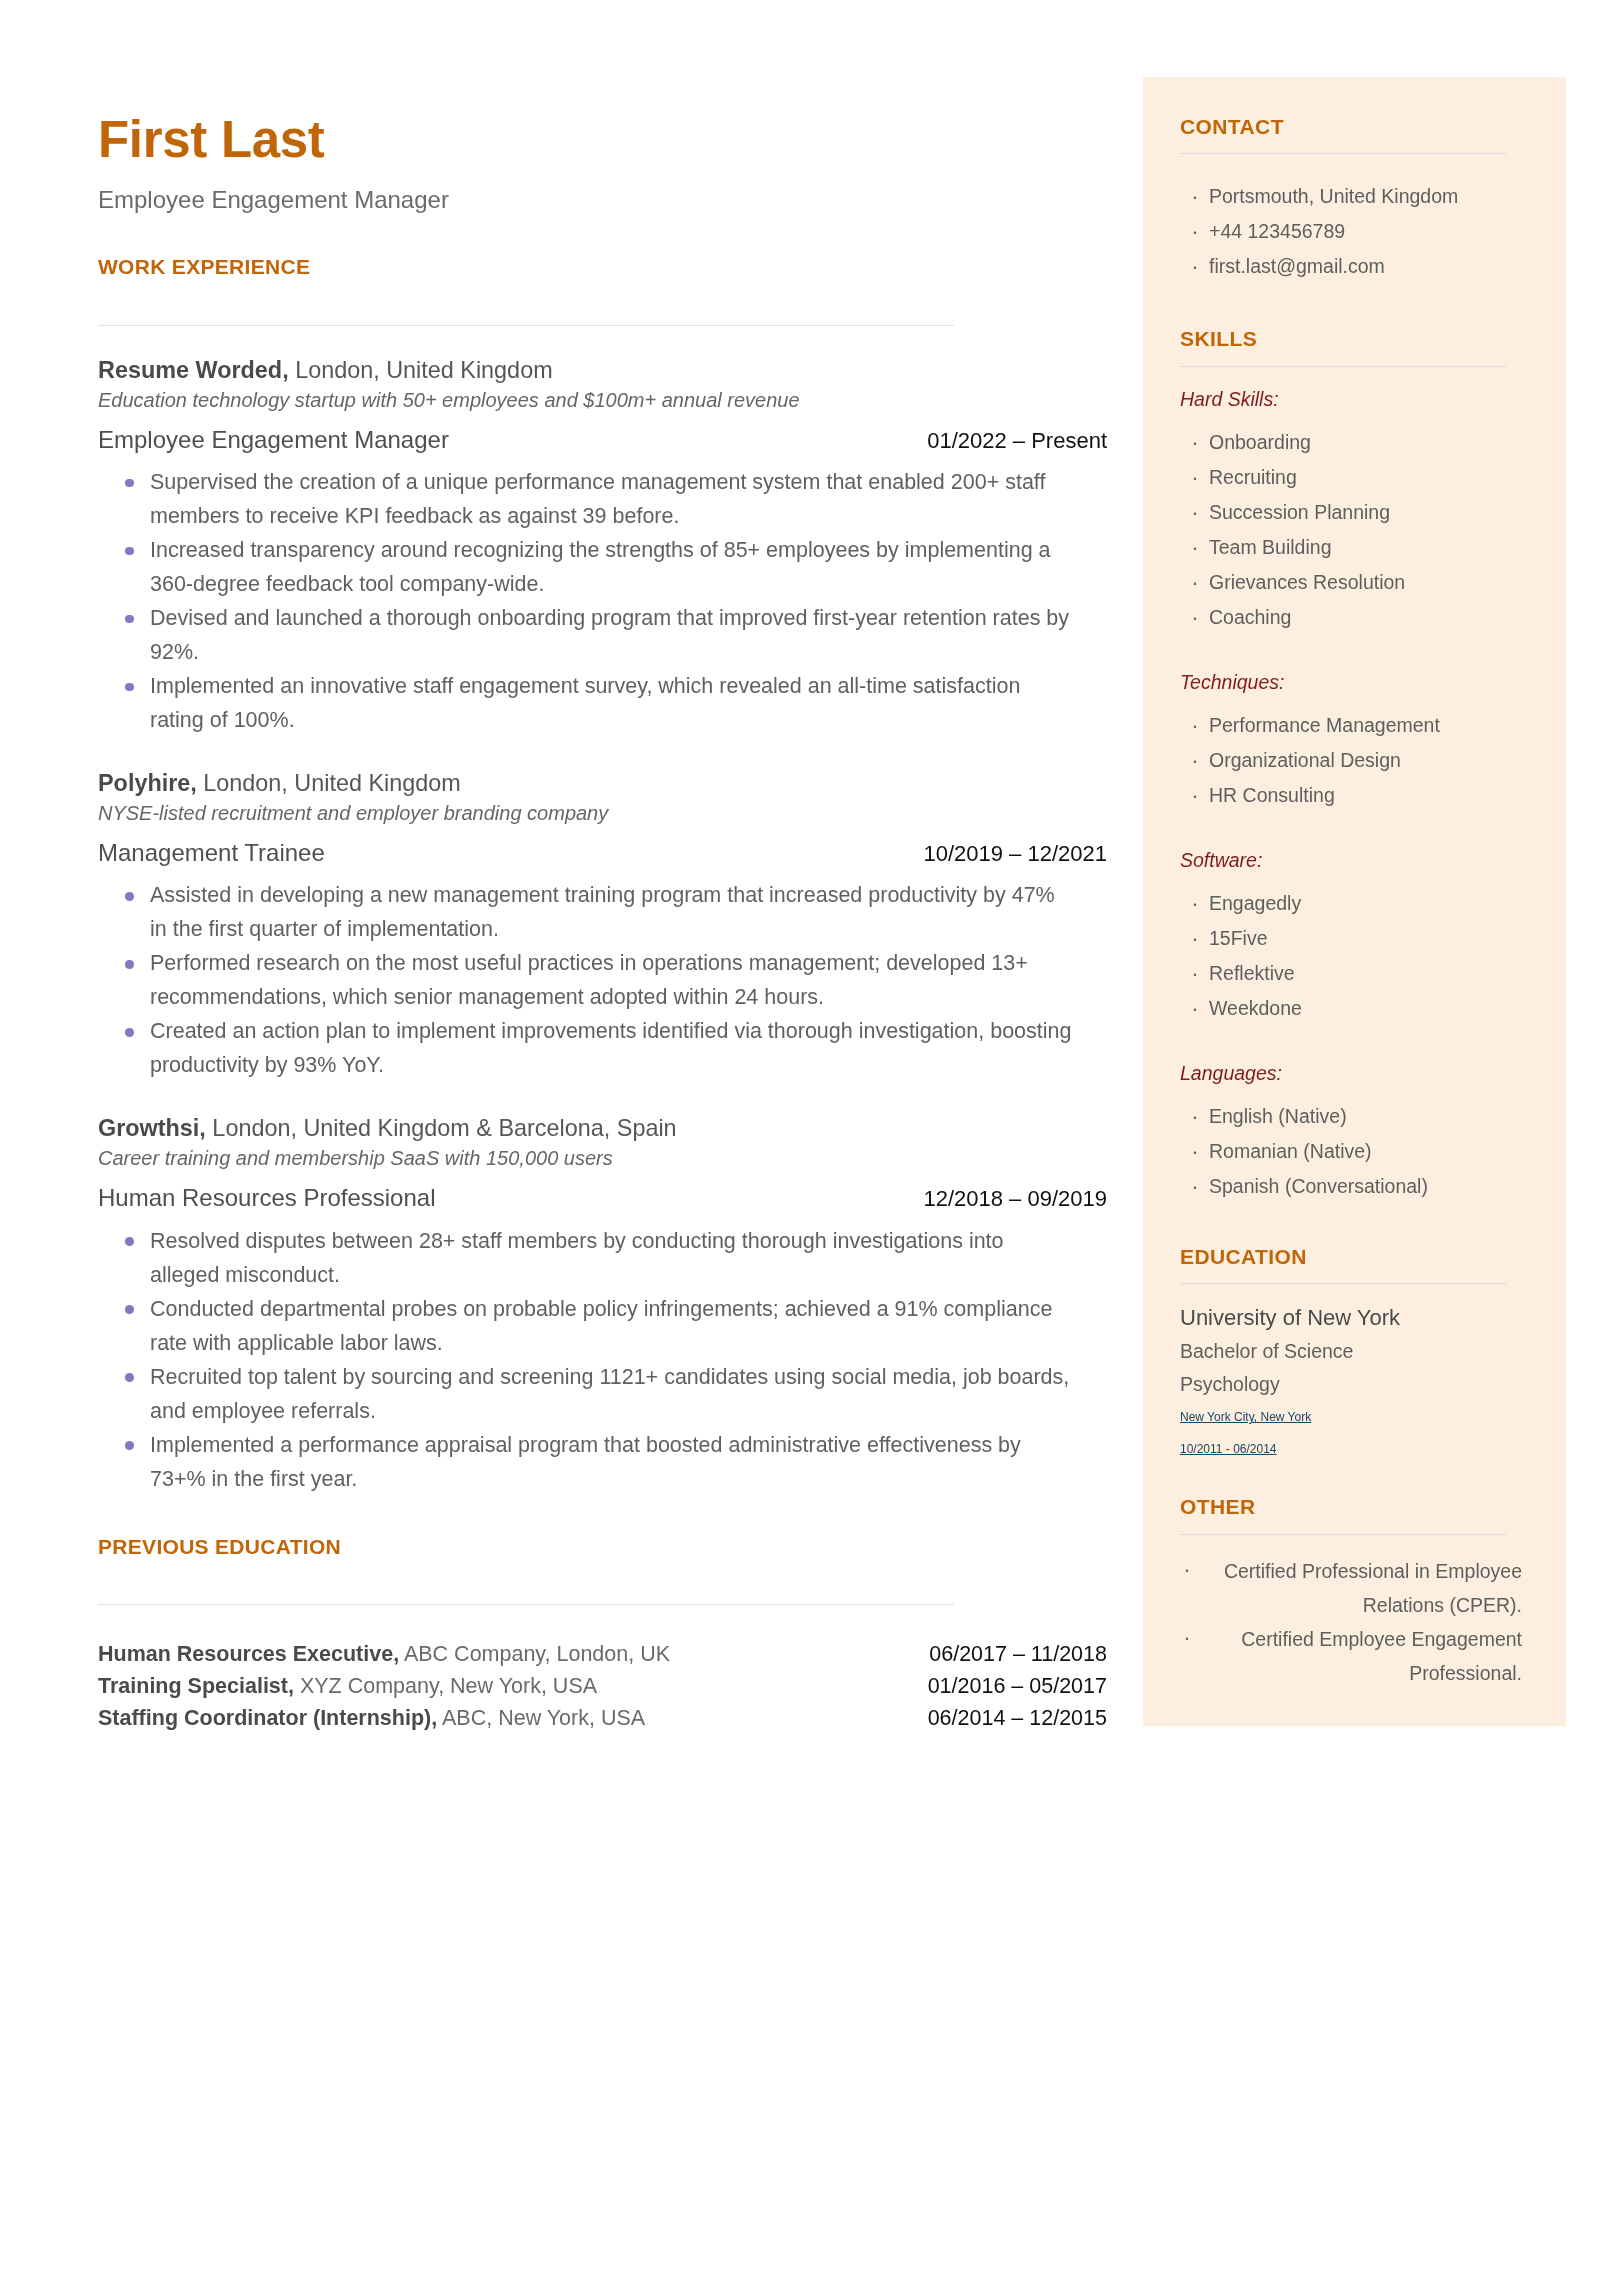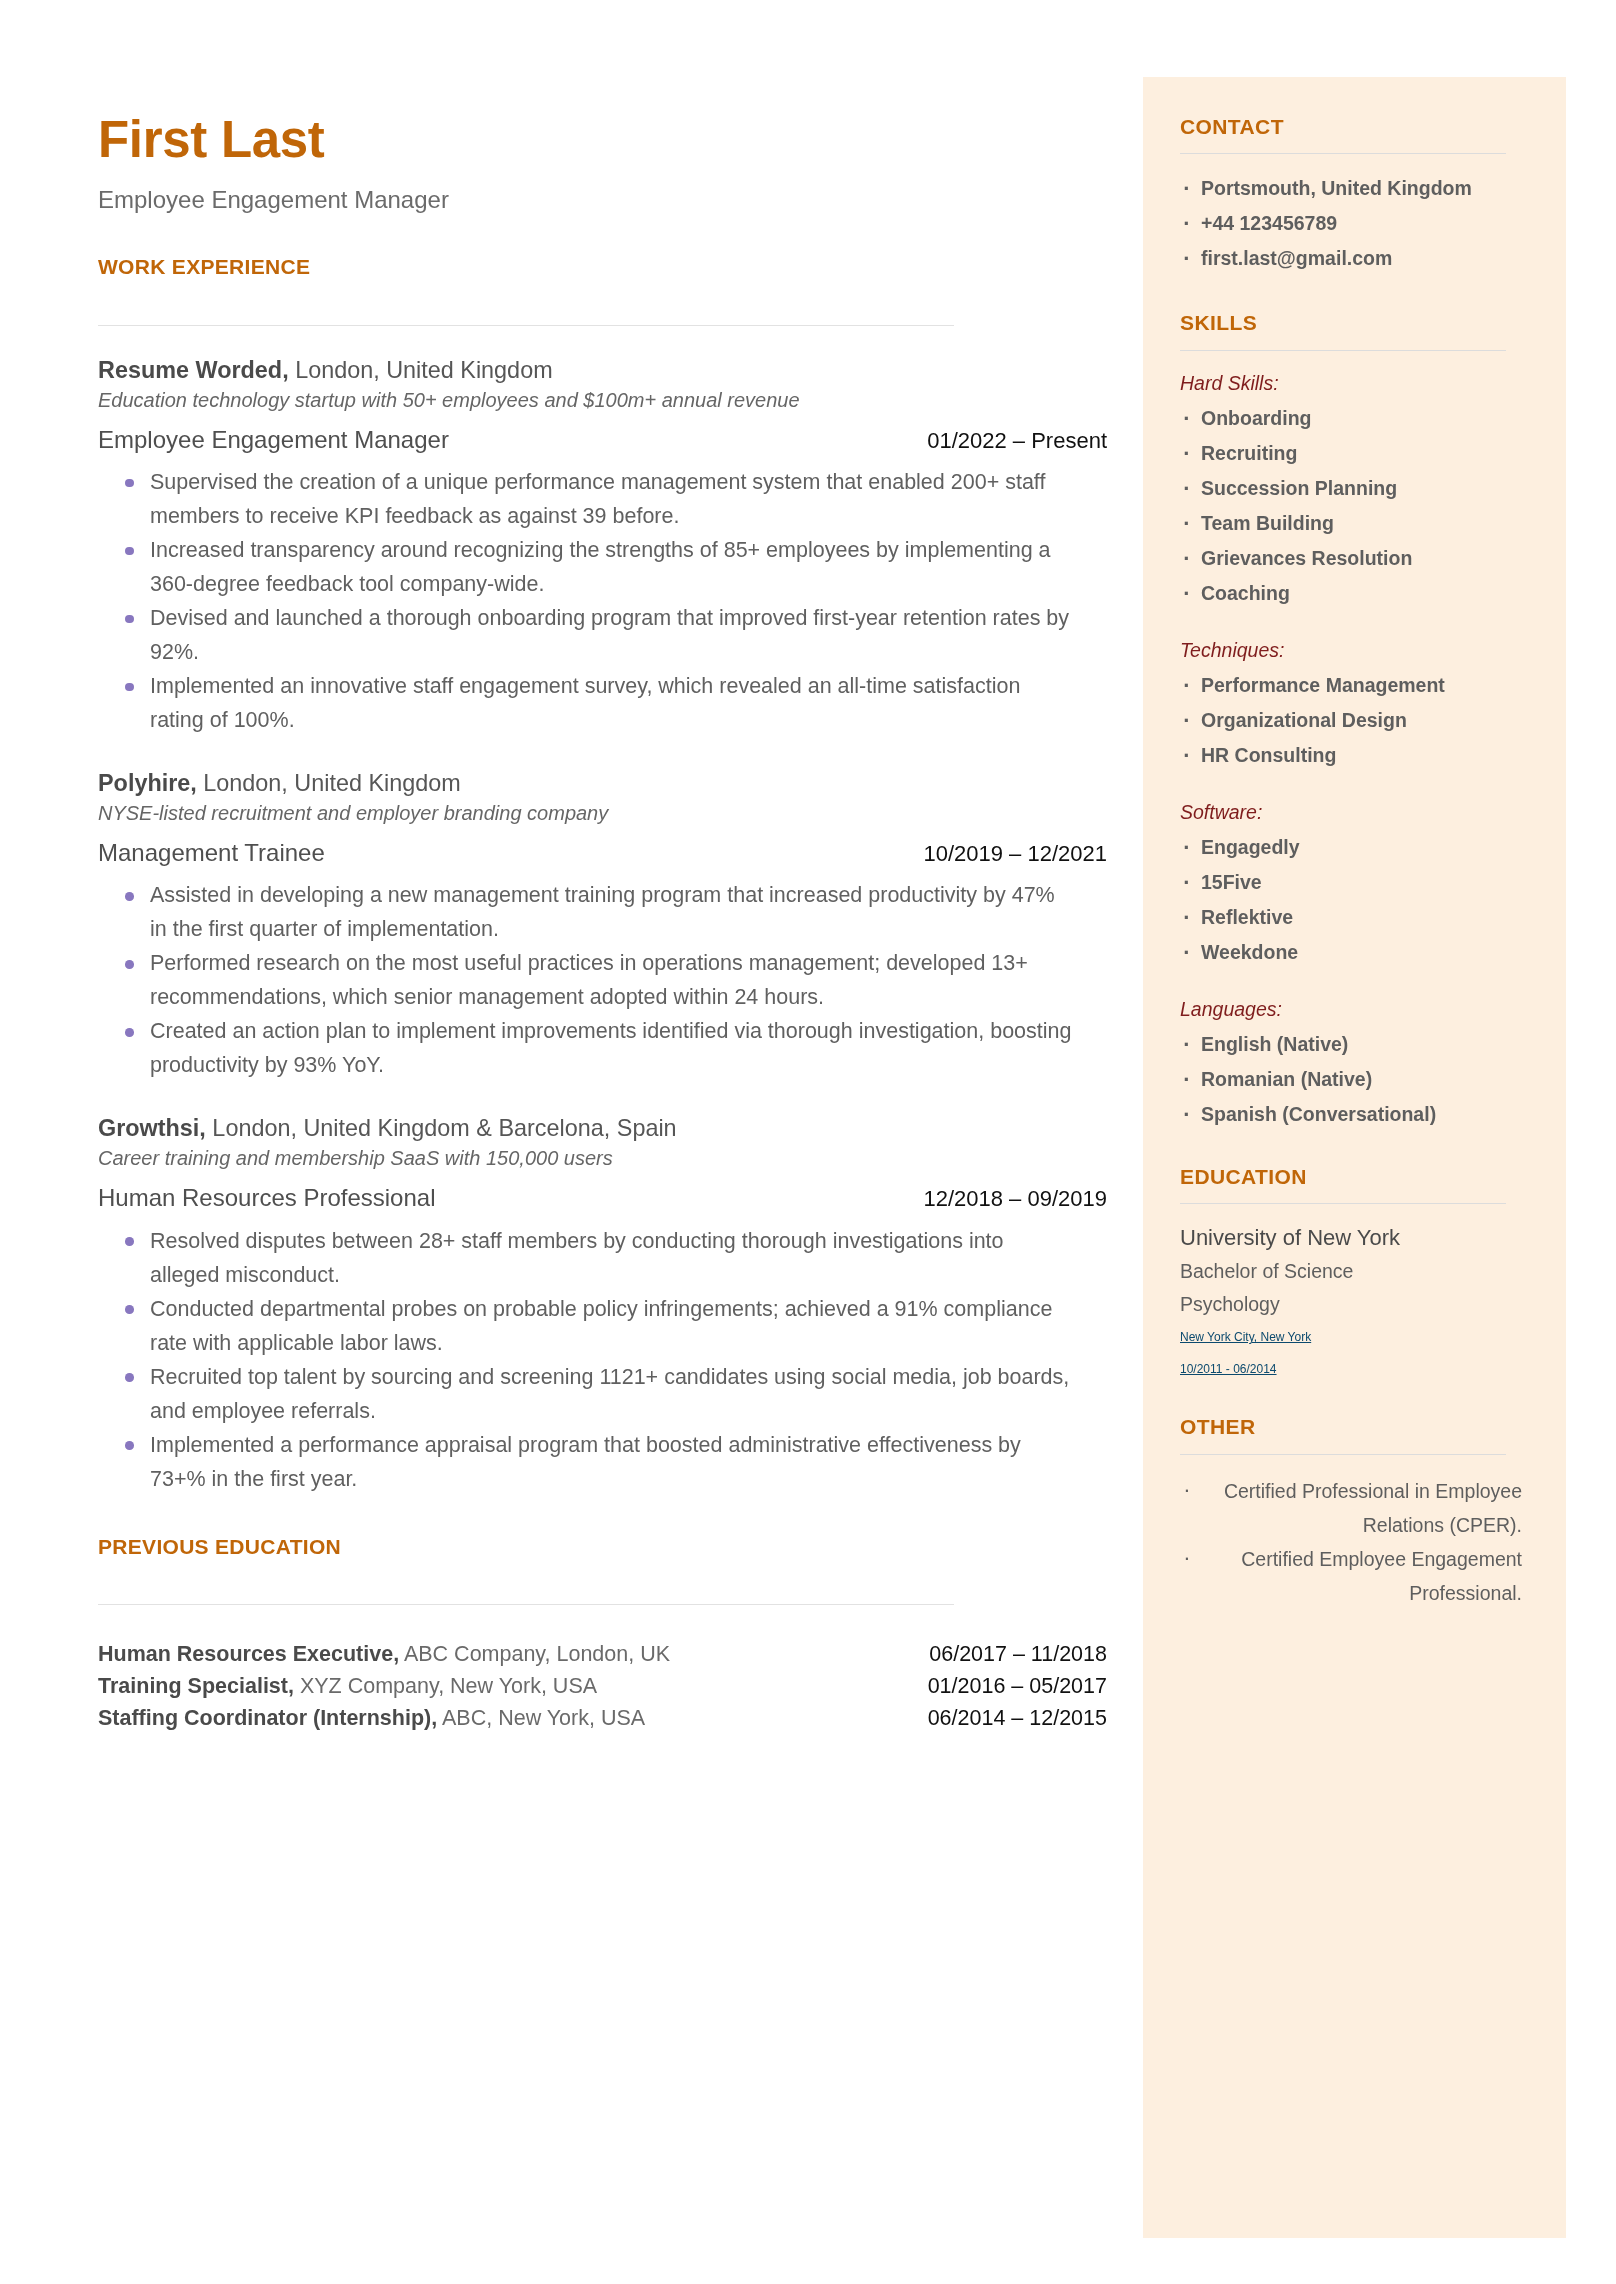--- a/index.html
+++ b/index.html
@@ -21,21 +21,21 @@
     background: #ffffff;
     overflow: hidden;
   }
 
   
   .sidebar {
     position: absolute;
     left: 1143px;
     top: 77px;
     width: 423px;
-    height: 2161px;
+    height: 1649px;
     background: #fdefdf;
     box-sizing: border-box;
     padding: 0;
   }
   .sb-inner {
     position: absolute;
     left: 37px;
     top: 0;
     width: 342px;
   }
@@ -49,24 +49,23 @@
   }
   .sb-rule {
     border: none;
     border-top: 1.3px solid #dcdcdc;
     margin: 16.3px 0 0 0;
     width: 326px;
   }
 
   .sb-list {
     list-style: none;
-    margin: 0;
+    margin: 8px;
     padding: 0;
     color: #5e5e5e;
-    font-weight: bold;
   }
   .sb-list li {
     position: relative;
     padding-left: 21px;
     font-size: 19.5px;
     line-height: 35px;
     color: #5e5e5e;
   }
   .sb-list li::before {
     content: "\00B7";

